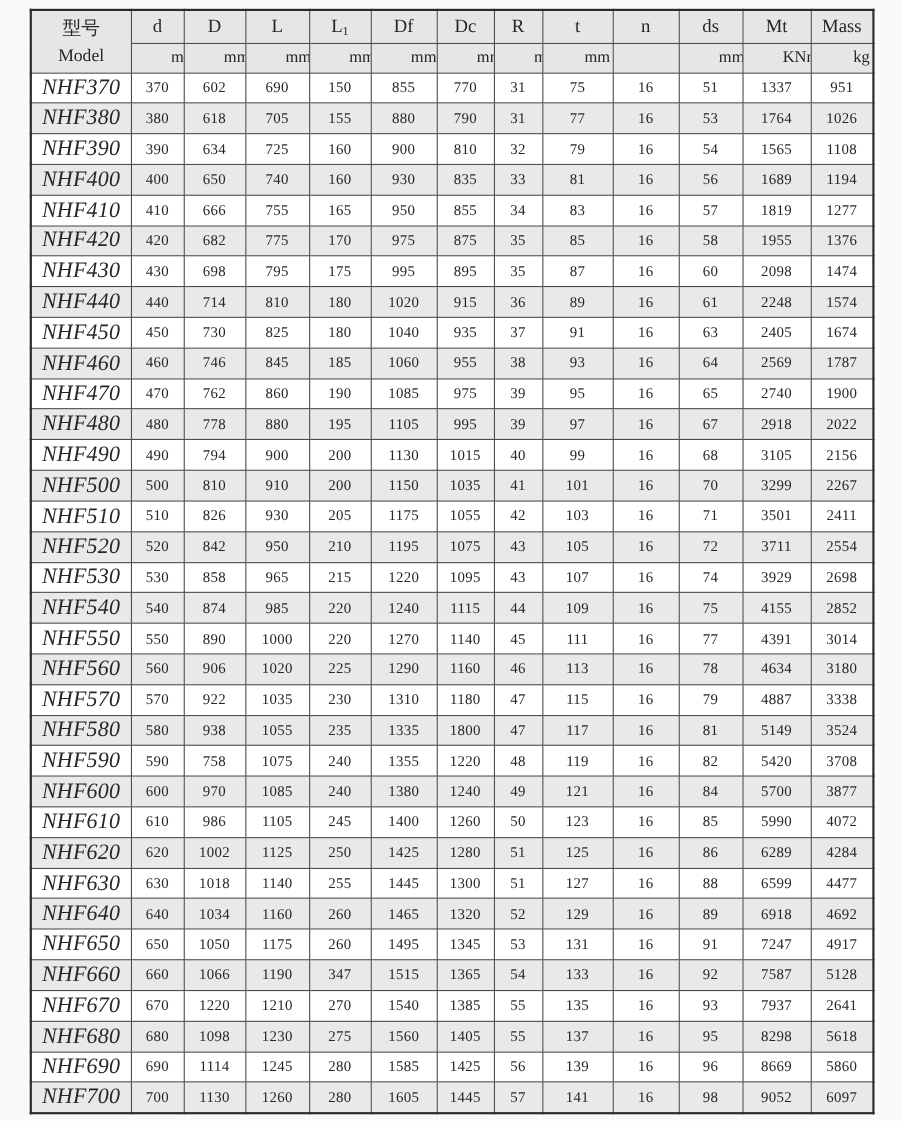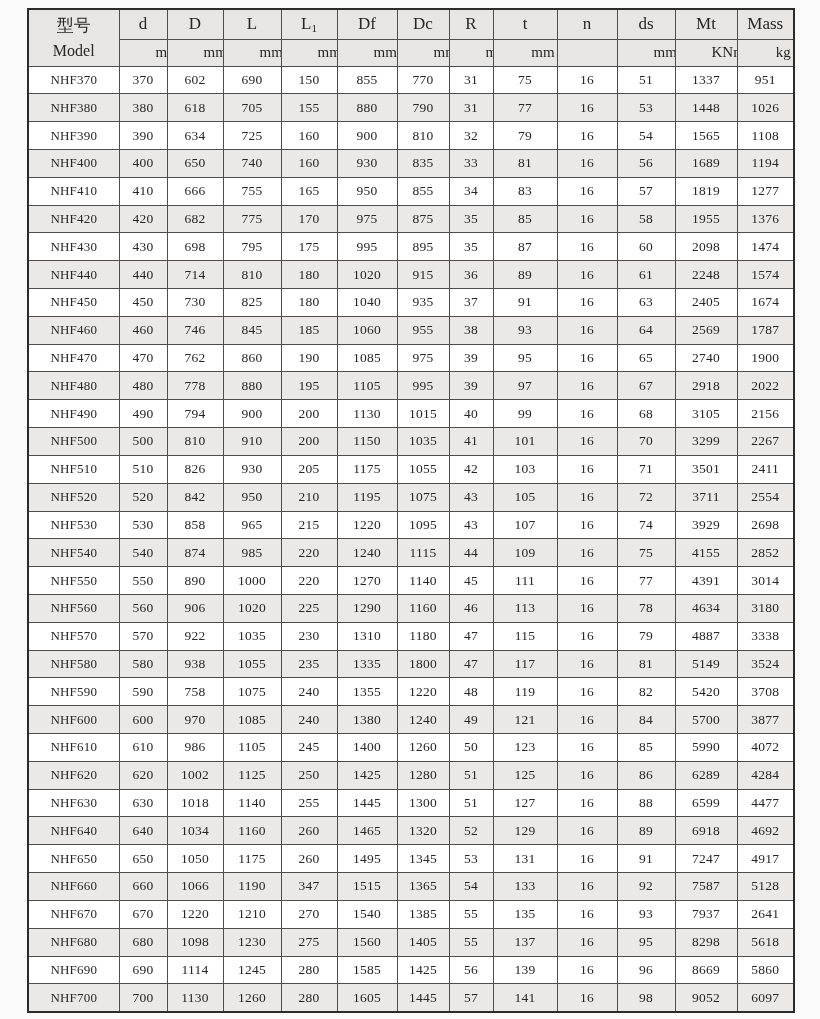--- a/index.html
+++ b/index.html
@@ -46,22 +46,23 @@
   .spec th.model-th {
     font-size: 15px;
     line-height: 1.5;
   }
   .spec th.model-th .en { font-size: 16px; }
   .spec tbody td {
     font-size: 13.5px;
     letter-spacing: 0.3px;
   }
   .spec tbody td.model {
-    font-size: 13px;
+    font-size: 20px;
     letter-spacing: 0.2px;
+    font-style: italic;
   }
   .spec tbody tr { height: 27px; }
   .spec tbody tr:nth-child(even) { background: #ebe9e7; }
   .spec thead tr.labels th sub {
     font-size: 11px;
     vertical-align: -3px;
   }
 </style>
 </head>
 <body>
@@ -138,21 +139,21 @@
           <td>380</td>
           <td>618</td>
           <td>705</td>
           <td>155</td>
           <td>880</td>
           <td>790</td>
           <td>31</td>
           <td>77</td>
           <td>16</td>
           <td>53</td>
-          <td>1448</td>
+          <td>1764</td>
           <td>1026</td>
         </tr>
         <tr>
           <td class="model">NHF390</td>
           <td>390</td>
           <td>634</td>
           <td>725</td>
           <td>160</td>
           <td>900</td>
           <td>810</td>

